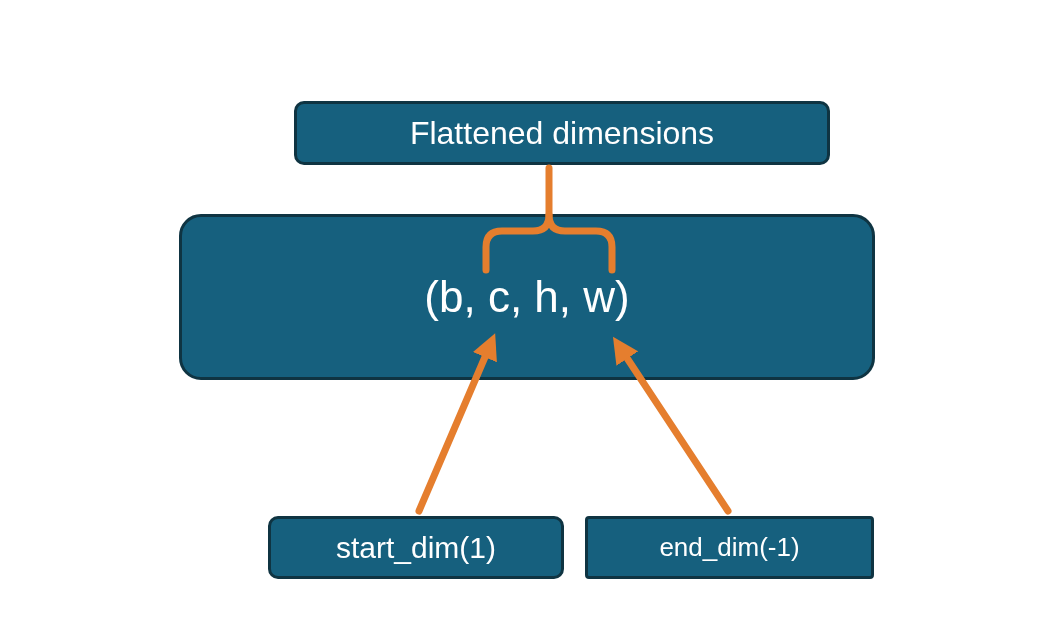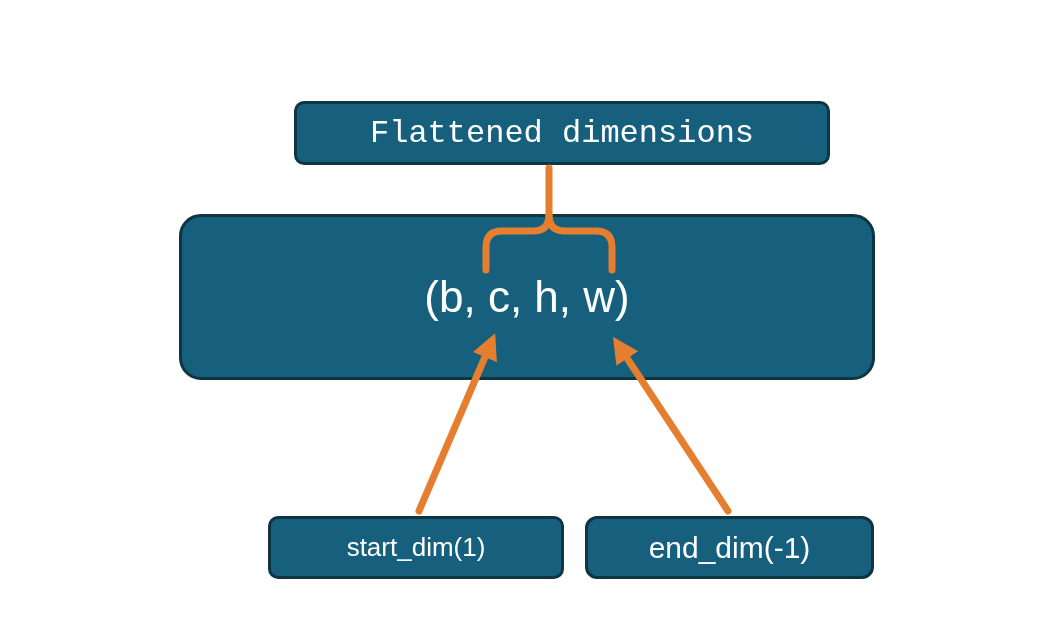--- a/index.html
+++ b/index.html
@@ -25,36 +25,35 @@
     color: var(--text-color);
     display: flex;
     align-items: center;
     justify-content: center;
     box-sizing: border-box;
   }
   .box-top {
     left: 294px; top: 101px; width: 536px; height: 64px;
     border-radius: 10px;
     font-size: 32px;
-    font-family: Liberation Mono, monospace;
   }
   .box-main {
     left: 179px; top: 214px; width: 696px; height: 166px;
     border-radius: 22px;
     font-size: 44px;
   }
   .box-start {
     left: 268px; top: 516px; width: 296px; height: 63px;
     border-radius: 10px;
-    font-size: 26px;
+    font-size: 30px;
   }
   .box-end {
     left: 585px; top: 516px; width: 289px; height: 63px;
-    border-radius: 12px;
-    font-size: 30px;
+    border-radius: 4px;
+    font-size: 26px;
   }
   .overlay {
     position: absolute;
     left: 0; top: 0;
     width: 1038px; height: 632px;
     pointer-events: none;
   }
   .orange-stroke {
     stroke: var(--arrow);
     stroke-width: 7;

